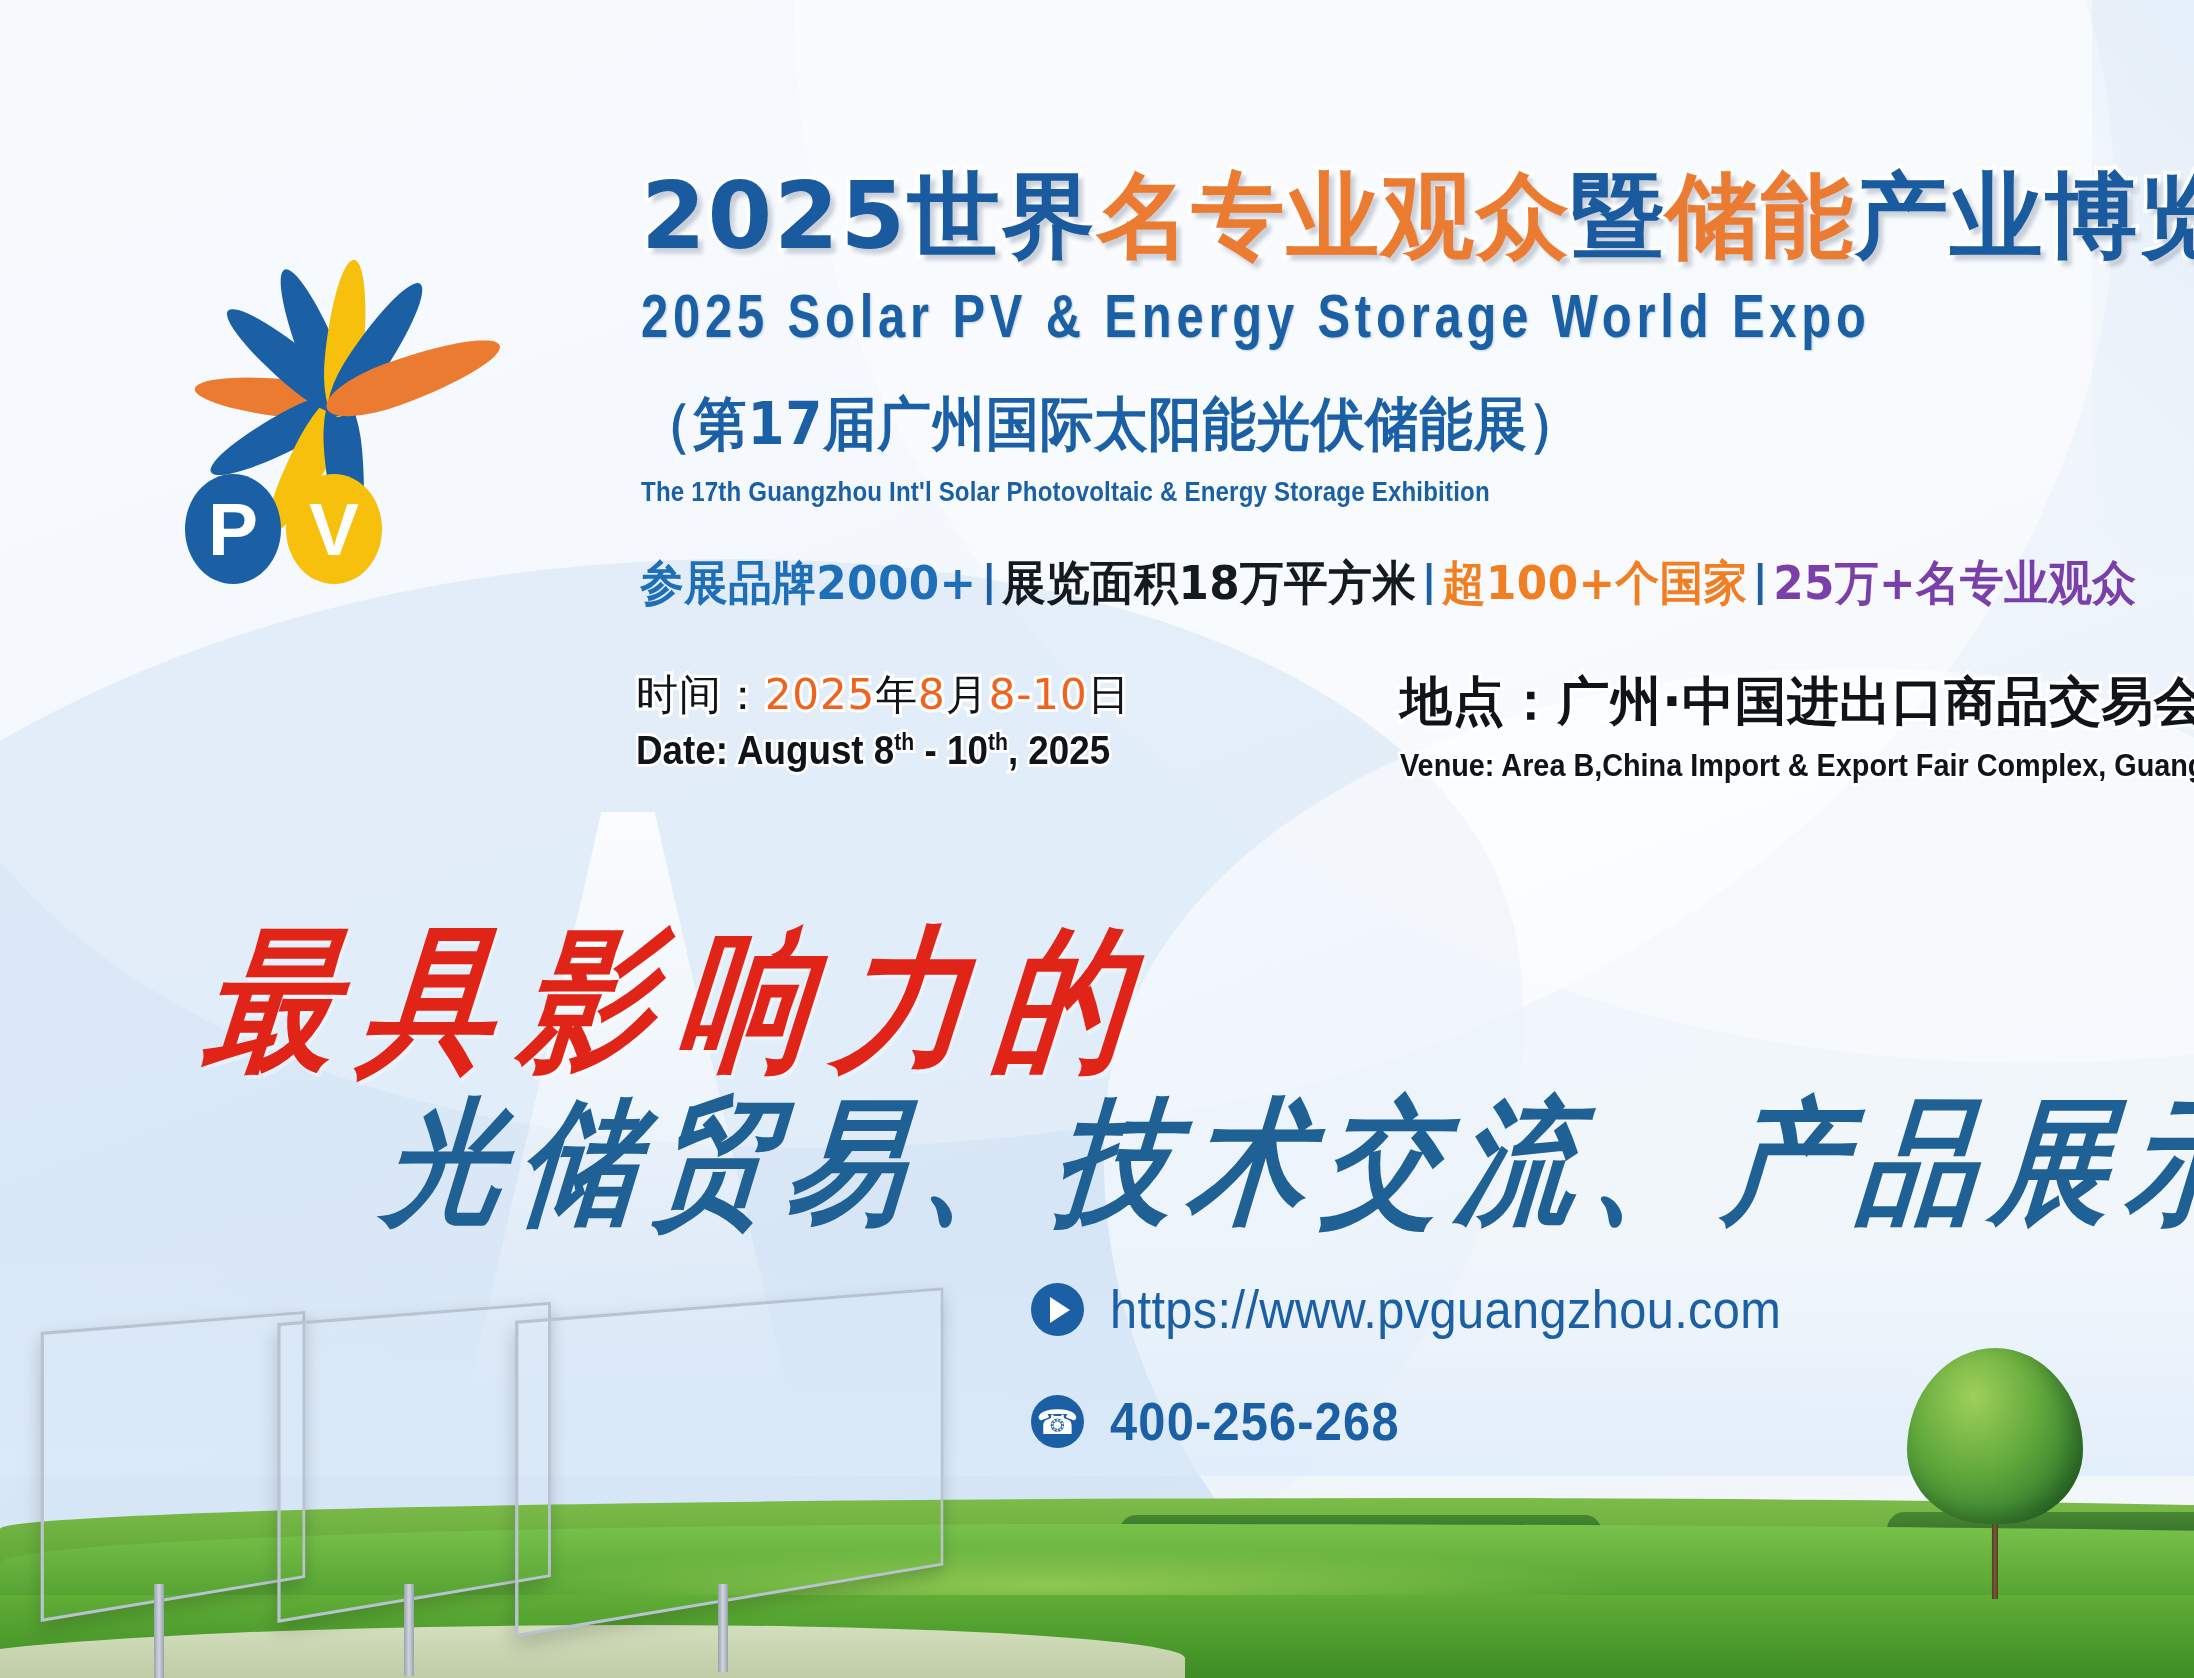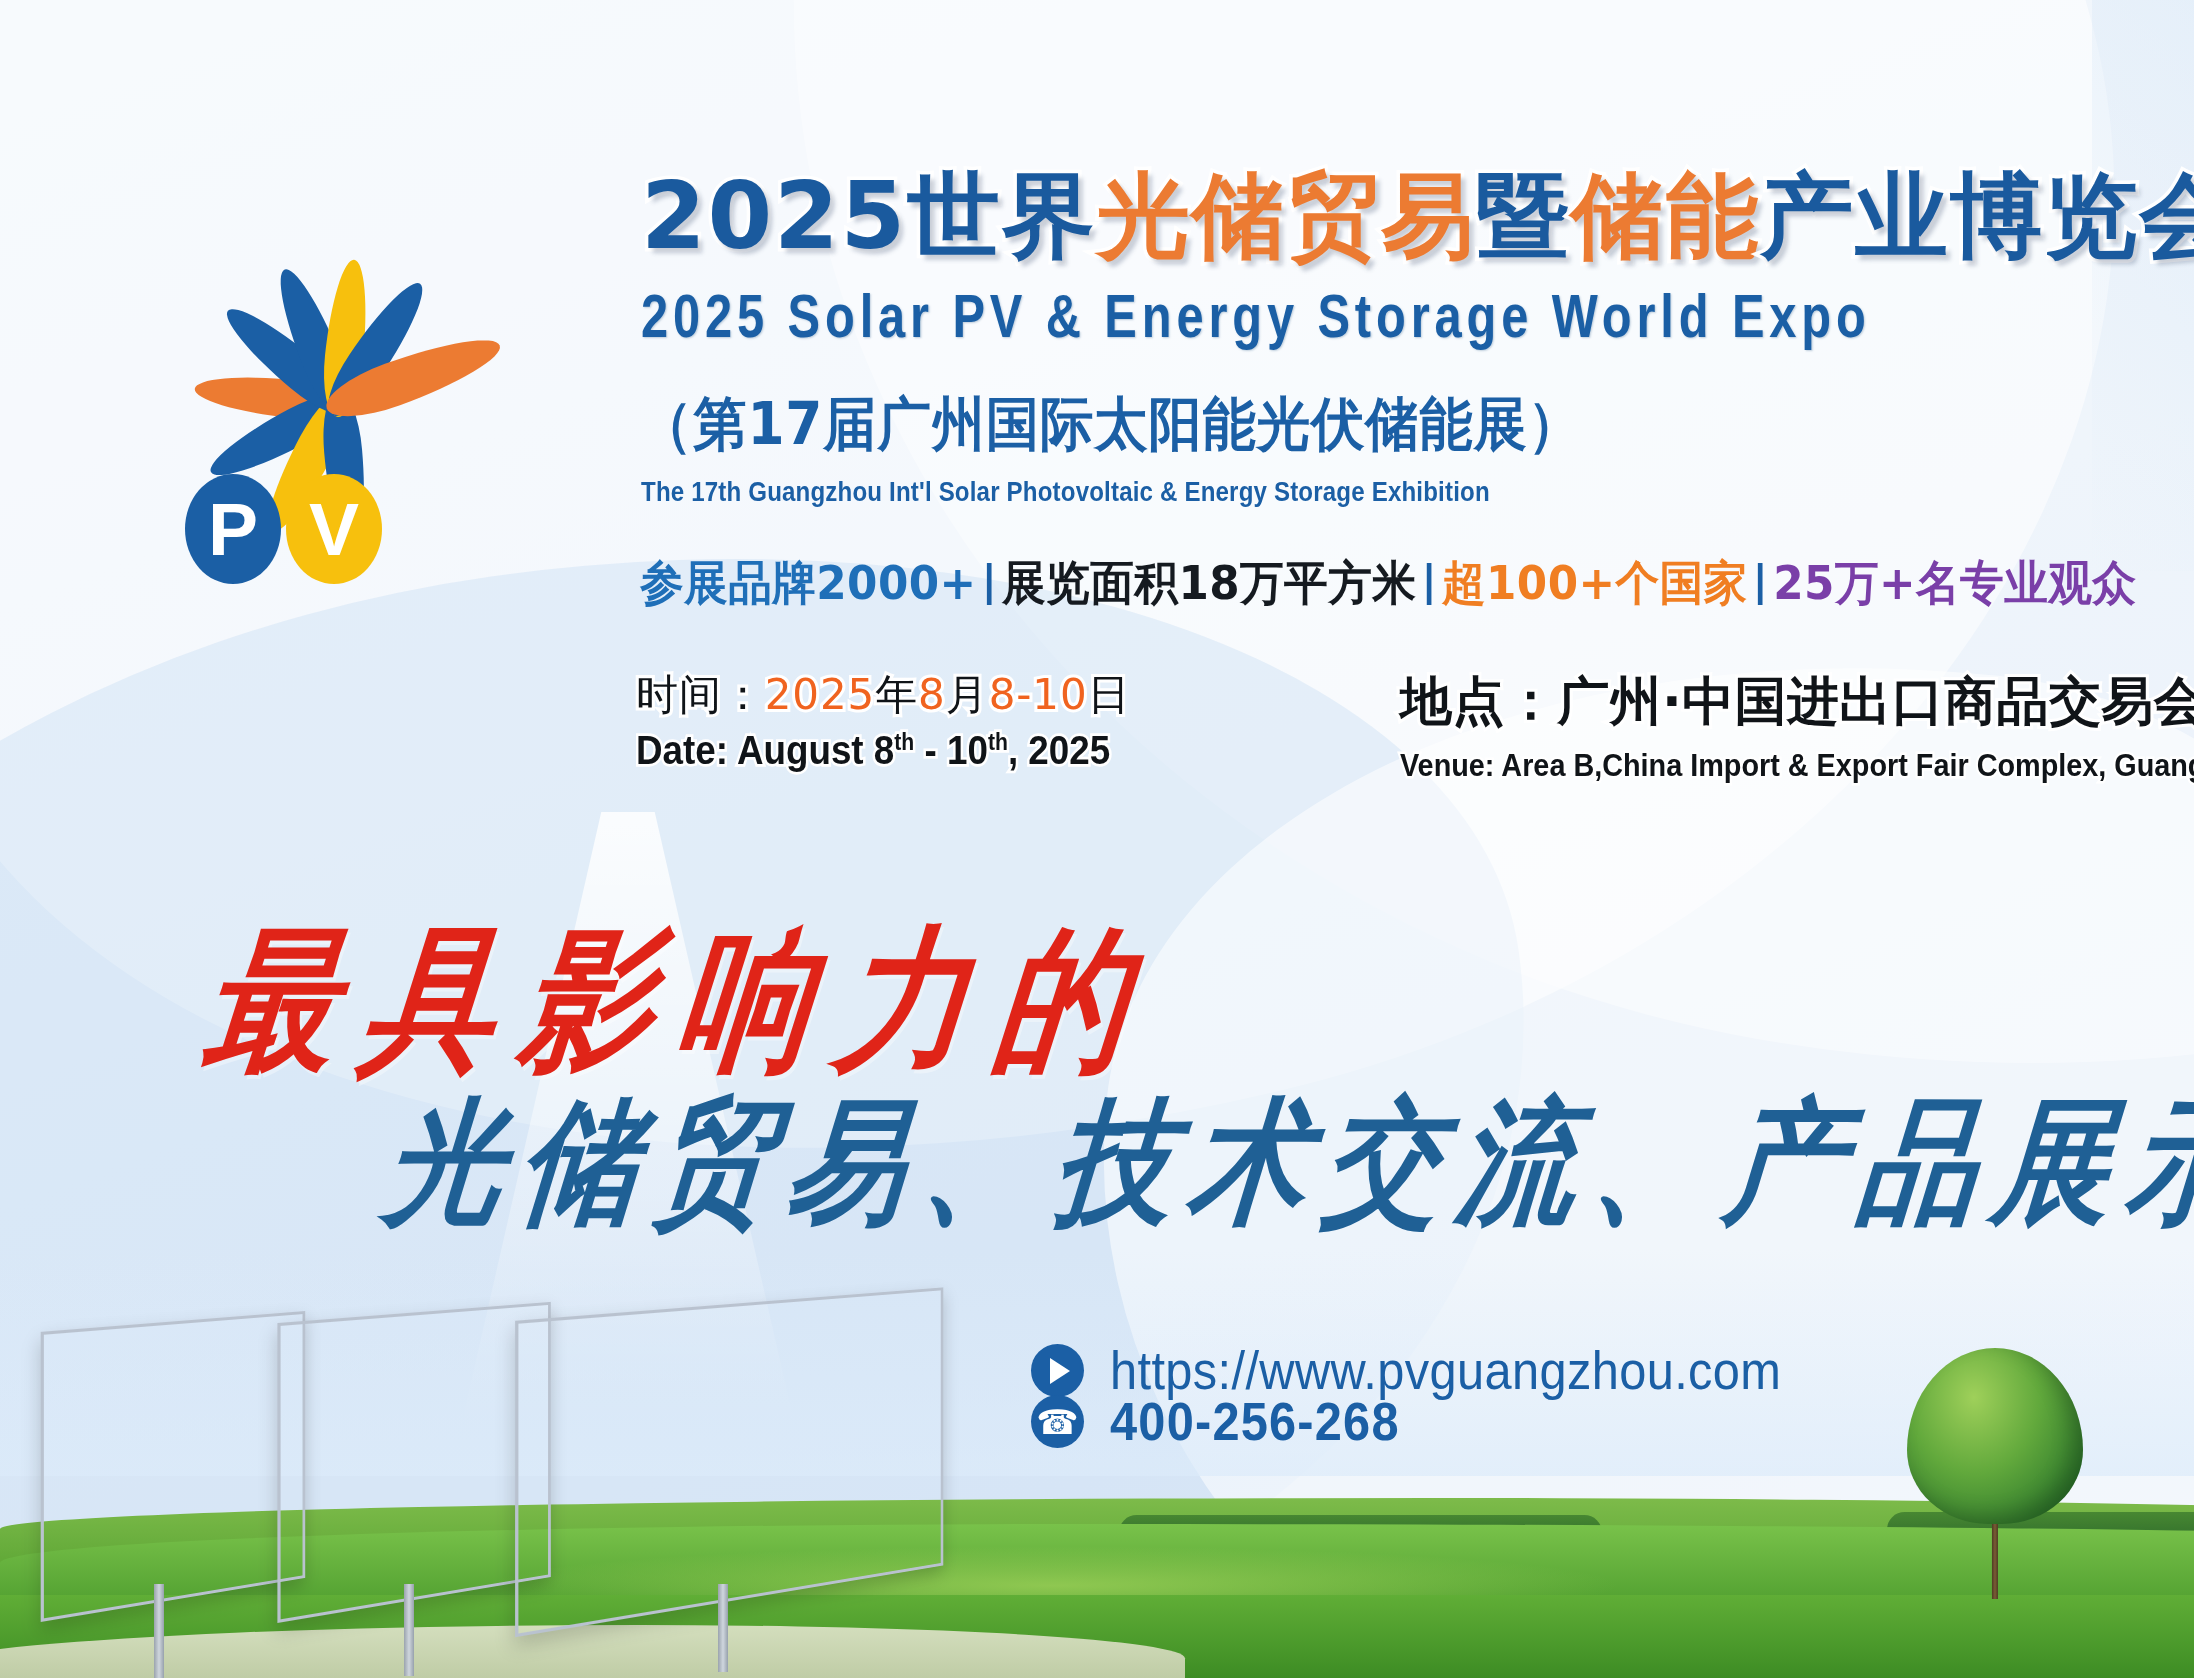--- a/index.html
+++ b/index.html
@@ -249,21 +249,21 @@
     font-size:118px; font-weight:bold; white-space:nowrap;
     color:#1f6095; letter-spacing:16px;
     font-family:"DejaVu Serif", serif;
     font-style:italic;
     transform:skewX(-5deg) scaleY(1.15);
     transform-origin:left center;
   }
 
   
   .contact { position:absolute; left:1031px; }
-  .contact-url { top:1340px; }
+  .contact-url { top:1279px; }
   .contact-tel { top:1391px; }
   .contact-row { display:flex; align-items:center; }
   .c-icon {
     width:53px; height:53px; border-radius:50%; background:#1b5fa5;
     display:flex; align-items:center; justify-content:center;
     flex:0 0 auto; margin-right:25.5px;
   }
   .tri-play {
     width:0; height:0;
     border-left:20px solid #ffffff;
@@ -334,21 +334,21 @@
     <div class="petal" style="background:#1b5fa5; transform:translate(-50%,-100%) rotate(34deg) translateY(13px);"></div>
     <div class="petal" style="background:#ec7b32; transform:translate(-50%,-100%) rotate(70deg) translateY(13px); width:44px; height:184px;"></div>
 
     <div class="pv-circles">
       <div class="pv-c pv-p">P</div>
       <div class="pv-c pv-v">V</div>
     </div>
   </div>
 
   <div class="headline">
-    <span class="hl-blue">2025世界</span><span class="hl-orange">光储贸易</span><span class="hl-blue">暨</span><span class="hl-orange">储能</span><span class="hl-blue">产业博览会</span>
+    <span class="hl-blue">2025世界</span><span class="hl-orange">名专业观众</span><span class="hl-blue">暨</span><span class="hl-orange">储能</span><span class="hl-blue">产业博览会</span>
   </div>
 
   <div class="subtitle-en">2025 Solar PV &amp; Energy Storage World Expo</div>
   <div class="subtitle-cn">（第17届广州国际太阳能光伏储能展）</div>
   <div class="subtitle-en2">The 17th Guangzhou Int'l Solar Photovoltaic &amp; Energy Storage Exhibition</div>
 
   <div class="stats">
     <span class="stat s-blue">参展品牌2000+</span>
     <span class="sep"></span>
     <span class="stat s-dark">展览面积18万平方米</span>

